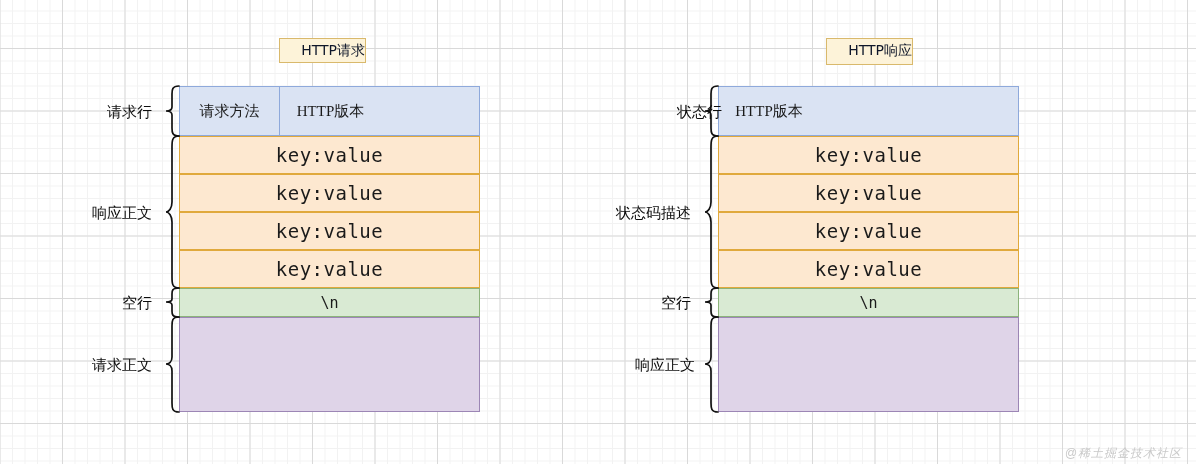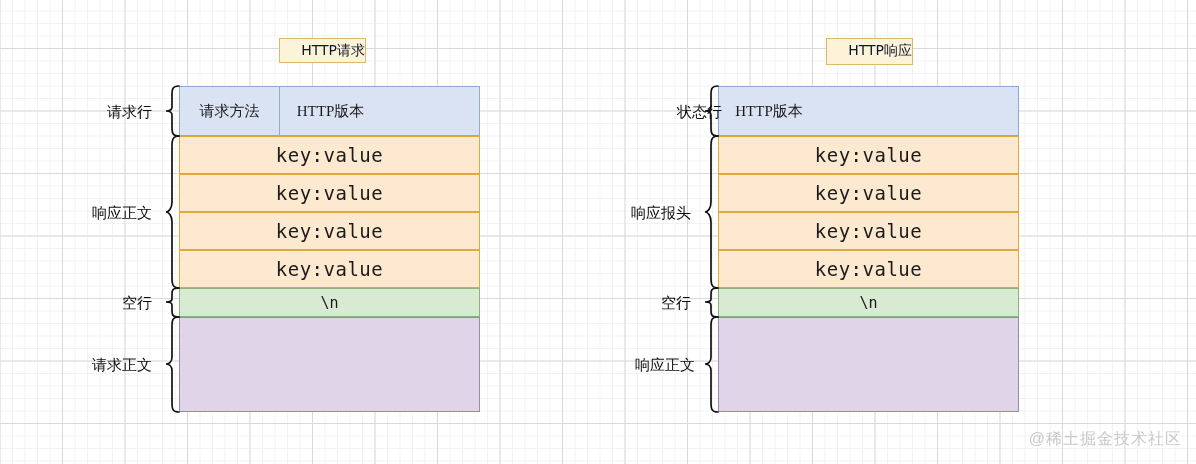--- a/index.html
+++ b/index.html
@@ -110,26 +110,27 @@
     font-size: 15px;
     color: #0d0d0d;
     font-family: "Liberation Serif", "DejaVu Serif", serif;
     white-space: nowrap;
   }
 
   
   #watermark {
     position: absolute;
     right: 14px;
-    bottom: 14px;
-    font-size: 16px;
+    bottom: 2px;
+    font-size: 12px;
     color: #c9c9c9;
     font-family: "Liberation Sans", "DejaVu Sans", sans-serif;
     white-space: nowrap;
     letter-spacing: 1px;
+    font-style: italic;
   }
 </style>
 </head>
 <body>
 
 <div id="canvas">
 
   <div class="diagram">
 
     <div class="title-chip" style="left:279px; top:38px; width:87px; height:25px;">HTTP请求</div>
@@ -191,20 +192,20 @@
       <path d="M22 2 C15 2 15 7 15 13 L15 68 C15 74 12 78 9 78 C12 78 15 82 15 88 L15 143 C15 149 15 154 22 154" fill="none" stroke="#111111" stroke-width="1.7" stroke-linecap="round"></path>
     </svg>
     <svg class="brace" style="left:696px; top:286px;" width="24" height="33" viewBox="0 0 24 33">
       <path d="M22 2 C15 2 15 5 15 8 L15 13 C15 15 12 16 9 16 C12 16 15 17 15 19 L15 25 C15 28 15 31 22 31" fill="none" stroke="#111111" stroke-width="1.7" stroke-linecap="round"></path>
     </svg>
     <svg class="brace" style="left:696px; top:315px;" width="24" height="99" viewBox="0 0 24 99">
       <path d="M22 2 C15 2 15 6 15 11 L15 42 C15 47 12 49 9 49 C12 49 15 51 15 56 L15 88 C15 93 15 97 22 97" fill="none" stroke="#111111" stroke-width="1.7" stroke-linecap="round"></path>
     </svg>
 
     <div class="side-label" style="left:591px; top:103px; width:131px;">状态行</div>
-    <div class="side-label" style="left:560px; top:204px; width:131px;">响应报头</div>
+    <div class="side-label" style="left:560px; top:204px; width:131px;">状态码描述</div>
     <div class="side-label" style="left:560px; top:294px; width:131px;">空行</div>
     <div class="side-label" style="left:564px; top:356px; width:131px;">响应正文</div>
   </div>
 
   <div id="watermark">@稀土掘金技术社区</div>
 
 </div>
 
 </body></html>

